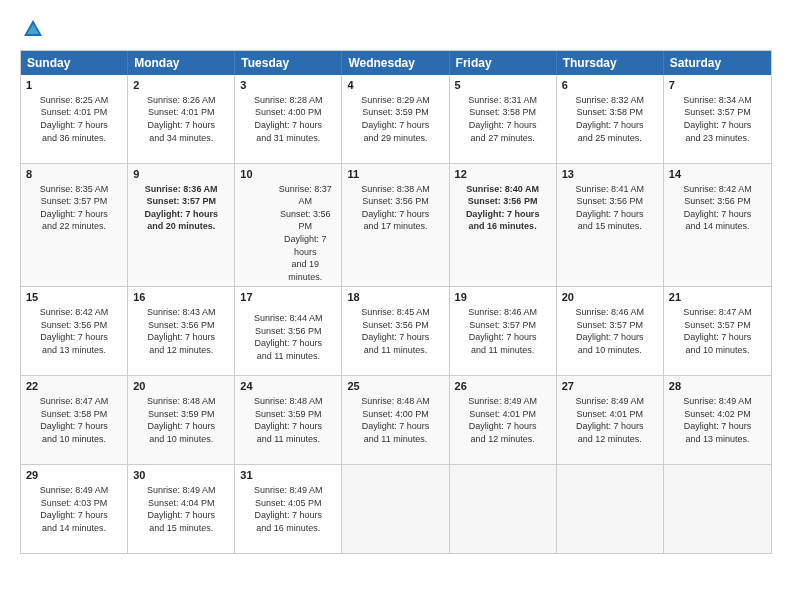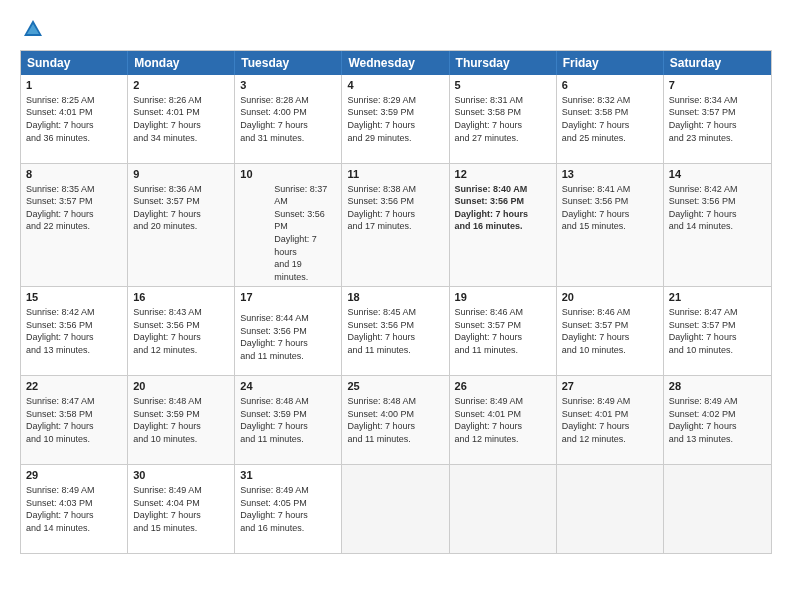--- a/index.html
+++ b/index.html
@@ -108,20 +108,21 @@
       font-size: 11px;
       font-weight: bold;
       color: #222;
       display: block;
       margin-bottom: 1px;
     }
     .day-info {
       color: #333;
       font-size: 9px;
       line-height: 1.4;
+      text-align: center;
     }
   </style>
 </head>
 <body>
 
 <div class="page">
   <div class="header">
     <div class="logo">
       <div class="logo-text">
         <span class="logo-general"></span>
@@ -137,22 +138,22 @@
       <div class="subtitle"></div>
     </div>
   </div>
 
   <div class="calendar">
     <div class="cal-header">
     <div class="cal-header-cell">Sunday</div>
         <div class="cal-header-cell">Monday</div>
         <div class="cal-header-cell">Tuesday</div>
         <div class="cal-header-cell">Wednesday</div>
+        <div class="cal-header-cell">Friday</div>
         <div class="cal-header-cell">Thursday</div>
-        <div class="cal-header-cell">Friday</div>
         <div class="cal-header-cell">Saturday</div>
       </div>
     <div class="cal-body">
     <div class="cal-row">
           <div class="cal-cell">
             <span class="day-num">1</span>
             <div class="day-info" style="white-space: pre-line;">Sunrise: 8:25 AM
 Sunset: 4:01 PM
 Daylight: 7 hours
 and 36 minutes.</div>
@@ -203,21 +204,21 @@
         <div class="cal-row">
           <div class="cal-cell">
             <span class="day-num">8</span>
             <div class="day-info" style="white-space: pre-line;">Sunrise: 8:35 AM
 Sunset: 3:57 PM
 Daylight: 7 hours
 and 22 minutes.</div>
           </div>
           <div class="cal-cell">
             <span class="day-num">9</span>
-            <div class="day-info" style="white-space: pre-line;">Sunrise: 8:36 AM
+            <div class="day-info" style="white-space: pre-line; font-weight: bold;">Sunrise: 8:36 AM
 Sunset: 3:57 PM
 Daylight: 7 hours
 and 20 minutes.</div>
           </div>
           <div class="cal-cell">
             <span class="day-num">10</span>
             <div class="day-info" style="white-space: pre-line; margin-left: 34px;">Sunrise: 8:37 AM
 Sunset: 3:56 PM
 Daylight: 7 hours
 and 19 minutes.</div>

